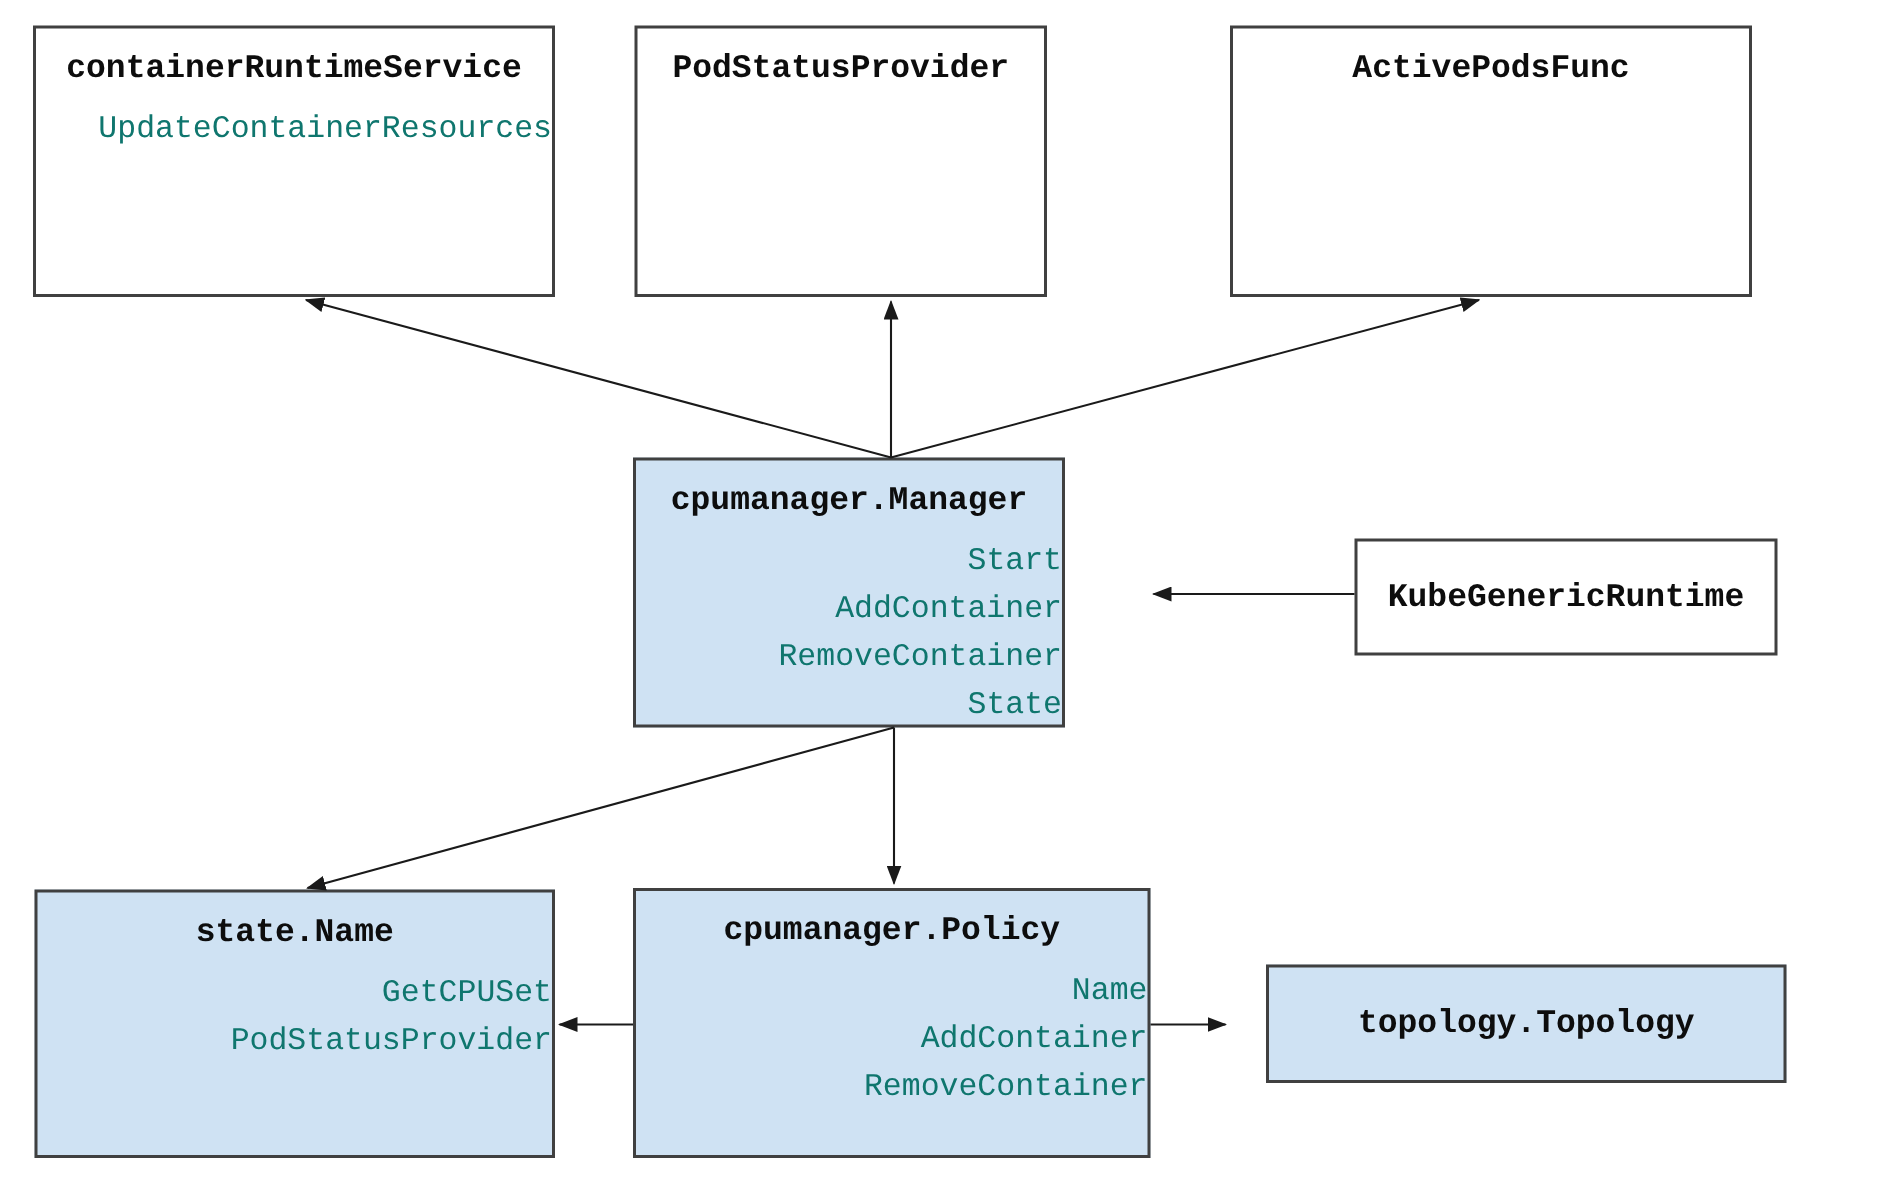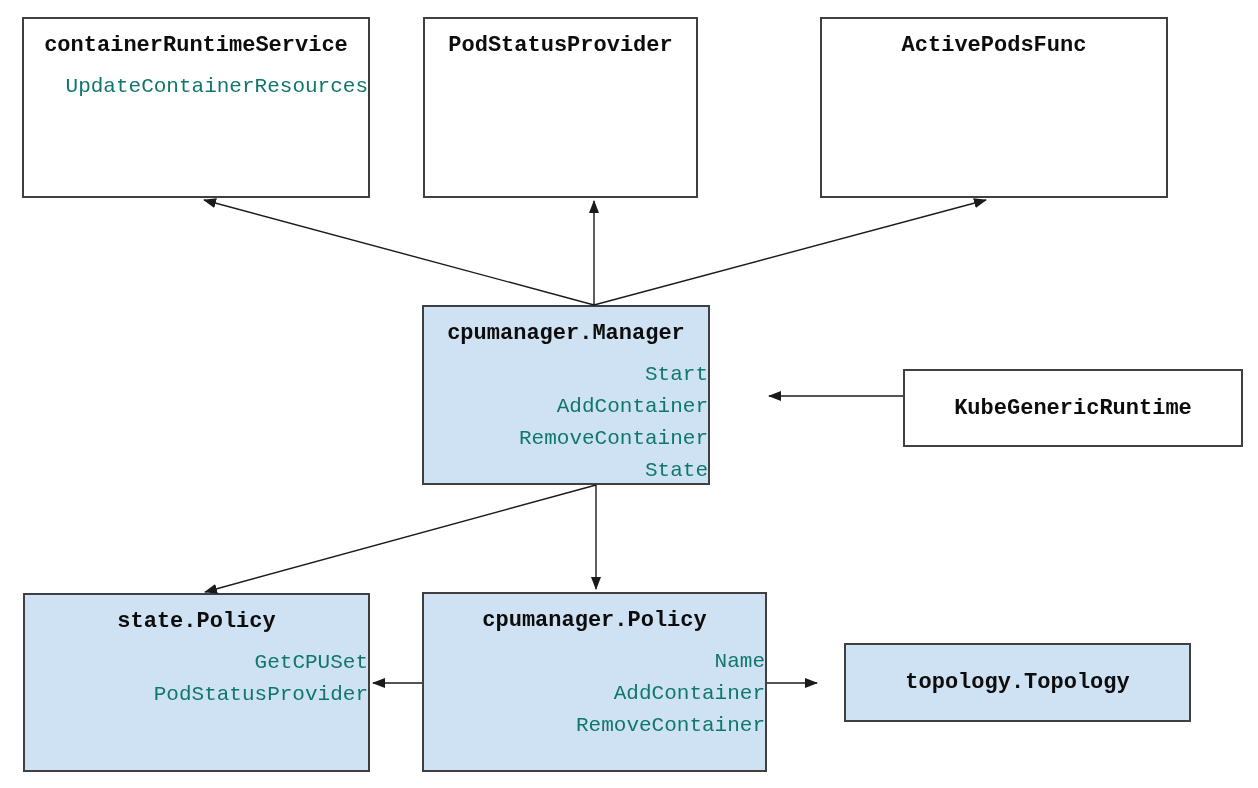--- a/index.html
+++ b/index.html
@@ -52,21 +52,21 @@
     left: 0;
     top: 0;
     z-index: 2;
     pointer-events: none;
   }
   
   #box-container-runtime-service { left: 22px;  top: 17px;  width: 348px; height: 181px; }
   #box-pod-status-provider       { left: 423px; top: 17px;  width: 275px; height: 181px; }
   #box-active-pods-func          { left: 820px; top: 17px;  width: 348px; height: 181px; }
   #box-cpumanager-manager        { left: 422px; top: 305px; width: 288px; height: 180px; }
-  #box-kube-generic-runtime      { left: 903px; top: 369px; width: 340px; height: 78px;  }
+  #box-kube-generic-runtime      { left: 903px; top: 359px; width: 282px; height: 78px;  }
   #box-state-state               { left: 23px;  top: 593px; width: 347px; height: 179px; }
   #box-cpumanager-policy         { left: 422px; top: 592px; width: 345px; height: 180px; }
   #box-topology-topology         { left: 844px; top: 643px; width: 347px; height: 79px;  }
 </style>
 </head>
 <body>
 
 <div class="canvas">
 
   <div class="box" id="box-container-runtime-service">
@@ -92,21 +92,21 @@
       <div>RemoveContainer</div>
       <div>State</div>
     </div>
   </div>
 
   <div class="box center" id="box-kube-generic-runtime">
     <div class="title">KubeGenericRuntime</div>
   </div>
 
   <div class="box blue" id="box-state-state">
-    <div class="title">state.Policy</div>
+    <div class="title">state.Name</div>
     <div class="methods">
       <div>GetCPUSet</div>
       <div>PodStatusProvider</div>
     </div>
   </div>
 
   <div class="box blue" id="box-cpumanager-policy">
     <div class="title">cpumanager.Policy</div>
     <div class="methods">
       <div>Name</div>

